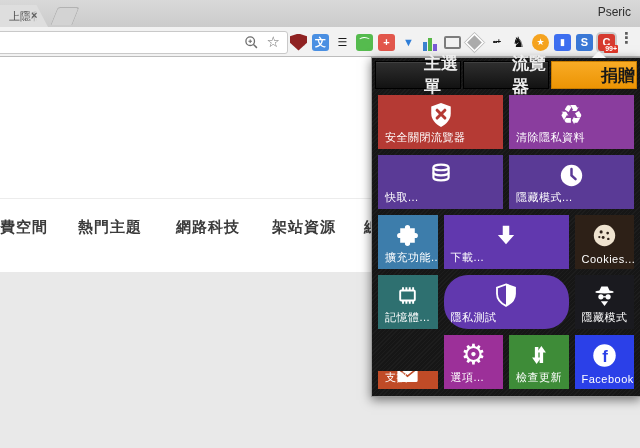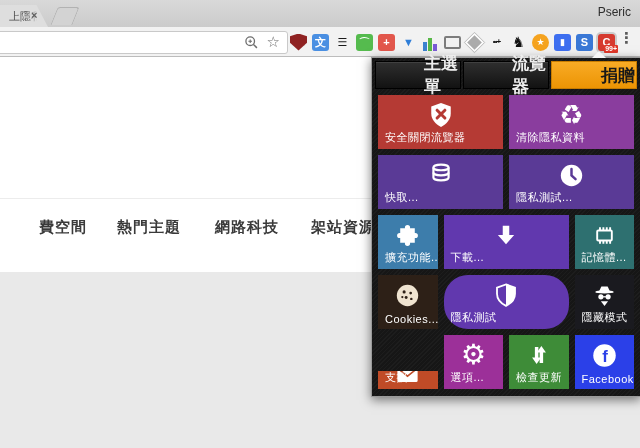--- a/index.html
+++ b/index.html
@@ -34,21 +34,21 @@
   .shape-frame{border:2px solid #7d7d7d;border-radius:2px;width:13px;height:9px;flex-basis:13px;}
   .shape-chart{background-image:linear-gradient(#3b82d0,#3b82d0),linear-gradient(#58b847,#58b847),linear-gradient(#7a5bd6,#7a5bd6)!important;
        background-size:4px 9px,4px 13px,4px 7px!important;background-position:1px bottom,6px bottom,11px bottom!important;background-repeat:no-repeat!important;}
   .ext.active{background:#cccccc;border-radius:3px;box-shadow:0 0 0 2px #cccccc;}
   .menu-dots{position:absolute;left:619px;top:2px;font-size:15px;font-weight:bold;color:#5a5a5a;letter-spacing:0;}
 
   
   .page{position:absolute;left:0;top:57px;width:640px;height:391px;background:#fff;}
   .hairline{position:absolute;left:0;top:141px;width:640px;height:1px;background:#ececec;}
   .nav{position:absolute;left:0;top:161px;width:640px;height:26px;}
-  .nav-item{position:absolute;top:0;font-size:15px;font-weight:600;color:#3a3a3a;letter-spacing:1px;white-space:nowrap;padding-left:39px;}
+  .nav-item{position:absolute;top:0;font-size:15px;font-weight:600;color:#3a3a3a;letter-spacing:1px;white-space:nowrap;}
   .graysec{position:absolute;left:0;top:215px;width:640px;height:176px;background:#e9e9e9;}
 
   
   .popup{position:absolute;left:371px;top:57px;width:270px;height:340px;background:#161616;border:1px solid #9a9a9a;box-sizing:border-box;
        box-shadow:0 3px 10px rgba(0,0,0,.5);z-index:50;
        background-image:repeating-linear-gradient(135deg,rgba(255,255,255,.03) 0 1px,transparent 1px 3px);}
   .popup-arrow{position:absolute;left:220px;top:-7px;width:0;height:0;border-left:7px solid transparent;border-right:7px solid transparent;border-bottom:7px solid #f7f7f7;}
   .ptabs{display:flex;gap:2px;margin:3px 3px 0 3px;height:28px;}
   .ptab{flex:1;display:flex;align-items:center;justify-content:center;font-size:17px;font-weight:bold;color:#ededed;
        background:linear-gradient(#2f2f2f,#121212);border:1px solid #000;box-shadow:inset 0 1px rgba(255,255,255,.09);box-sizing:border-box;padding-left:48px;}
@@ -186,62 +186,62 @@
           </div>
           <div class="tile-label">快取...</div>
         </div>
         <div class="tile wide" style="background: rgb(90, 58, 150);">
           <div class="tile-icon">
             <svg width="27" height="27" viewBox="0 0 24 24">
               <circle cx="12" cy="12" r="9.5" fill="#fff"></circle>
               <path d="M12 6.2V12l3.6 3.2" stroke="#5a3a96" stroke-width="2.2" fill="none" stroke-linecap="round"></path>
             </svg>
           </div>
-          <div class="tile-label">隱私測試...</div>
+          <div class="tile-label">隱藏模式...</div>
         </div>
         <div class="tile" style="background: rgb(61, 125, 171);">
           <div class="tile-icon">
             <svg width="25" height="25" viewBox="0 0 24 24" fill="#fff">
               <path d="M9.5 4.5a2.5 2.5 0 0 1 5 0c0 .2 0 .3-.1.5H19v4.6c.2-.1.3-.1.5-.1a2.5 2.5 0 0 1 0 5c-.2 0-.3 0-.5-.1V19h-4.6c.1.2.1.3.1.5a2.5 2.5 0 0 1-5 0c0-.2 0-.3.1-.5H5v-4.6c-.2.1-.3.1-.5.1a2.5 2.5 0 0 1 0-5c.2 0 .3 0 .5.1V5h4.6c-.1-.2-.1-.3-.1-.5z"></path>
             </svg>
           </div>
           <div class="tile-label">擴充功能...</div>
         </div>
         <div class="tile wide" style="background: rgb(97, 56, 174);">
           <div class="tile-icon">
             <svg width="26" height="26" viewBox="0 0 24 24" fill="#fff">
               <path d="M9 3.5h6V12h4.5L12 20.5 4.5 12H9z"></path>
             </svg>
           </div>
           <div class="tile-label">下載...</div>
-        </div>
-        <div class="tile" style="background: rgb(46, 112, 112);">
-          <div class="tile-icon">
-            <svg width="27" height="27" viewBox="0 0 24 24" fill="none" stroke="#fff" stroke-width="1.7">
-              <rect x="5.5" y="7.5" width="13" height="9" rx="1"></rect>
-              <path d="M8 7.5V4.7M11 7.5V4.7M14 7.5V4.7M17 7.5V4.7M8 19.3v-2.8M11 19.3v-2.8M14 19.3v-2.8M17 19.3v-2.8"></path>
-            </svg>
-          </div>
-          <div class="tile-label">記憶體...</div>
         </div>
         <div class="tile" style="background: rgb(45, 32, 23);">
           <div class="tile-icon">
             <svg width="27" height="27" viewBox="0 0 24 24">
               <circle cx="12" cy="12" r="9.5" fill="#efe3d0"></circle>
               <g fill="#2d2017">
                 <circle cx="9" cy="8.8" r="1.4"></circle>
                 <circle cx="14.8" cy="9.8" r="1.2"></circle>
                 <circle cx="10.8" cy="13.8" r="1.3"></circle>
                 <circle cx="15.4" cy="15" r="1.1"></circle>
                 <circle cx="7.4" cy="13.4" r="1"></circle>
               </g>
             </svg>
           </div>
           <div class="tile-label">Cookies...</div>
         </div>
+        <div class="tile" style="background: rgb(46, 112, 112);">
+          <div class="tile-icon">
+            <svg width="27" height="27" viewBox="0 0 24 24" fill="none" stroke="#fff" stroke-width="1.7">
+              <rect x="5.5" y="7.5" width="13" height="9" rx="1"></rect>
+              <path d="M8 7.5V4.7M11 7.5V4.7M14 7.5V4.7M17 7.5V4.7M8 19.3v-2.8M11 19.3v-2.8M14 19.3v-2.8M17 19.3v-2.8"></path>
+            </svg>
+          </div>
+          <div class="tile-label">記憶體...</div>
+        </div>
         <div class="tile wide" style="background: rgb(97, 56, 174); border-radius: 24px;">
           <div class="tile-icon">
             <svg width="26" height="26" viewBox="0 0 24 24">
               <path d="M12 2.2l8.3 3v5.6c0 5-3.5 8.8-8.3 11.2-4.8-2.4-8.3-6.2-8.3-11.2V5.2z" fill="none" stroke="#fff" stroke-width="1.7"></path>
               <path d="M12 2.2l8.3 3v5.6c0 5-3.5 8.8-8.3 11.2z" fill="#fff"></path>
             </svg>
           </div>
           <div class="tile-label">隱私測試</div>
         </div>
         <div class="tile" style="background: rgb(26, 26, 31); text-decoration: underline;">

